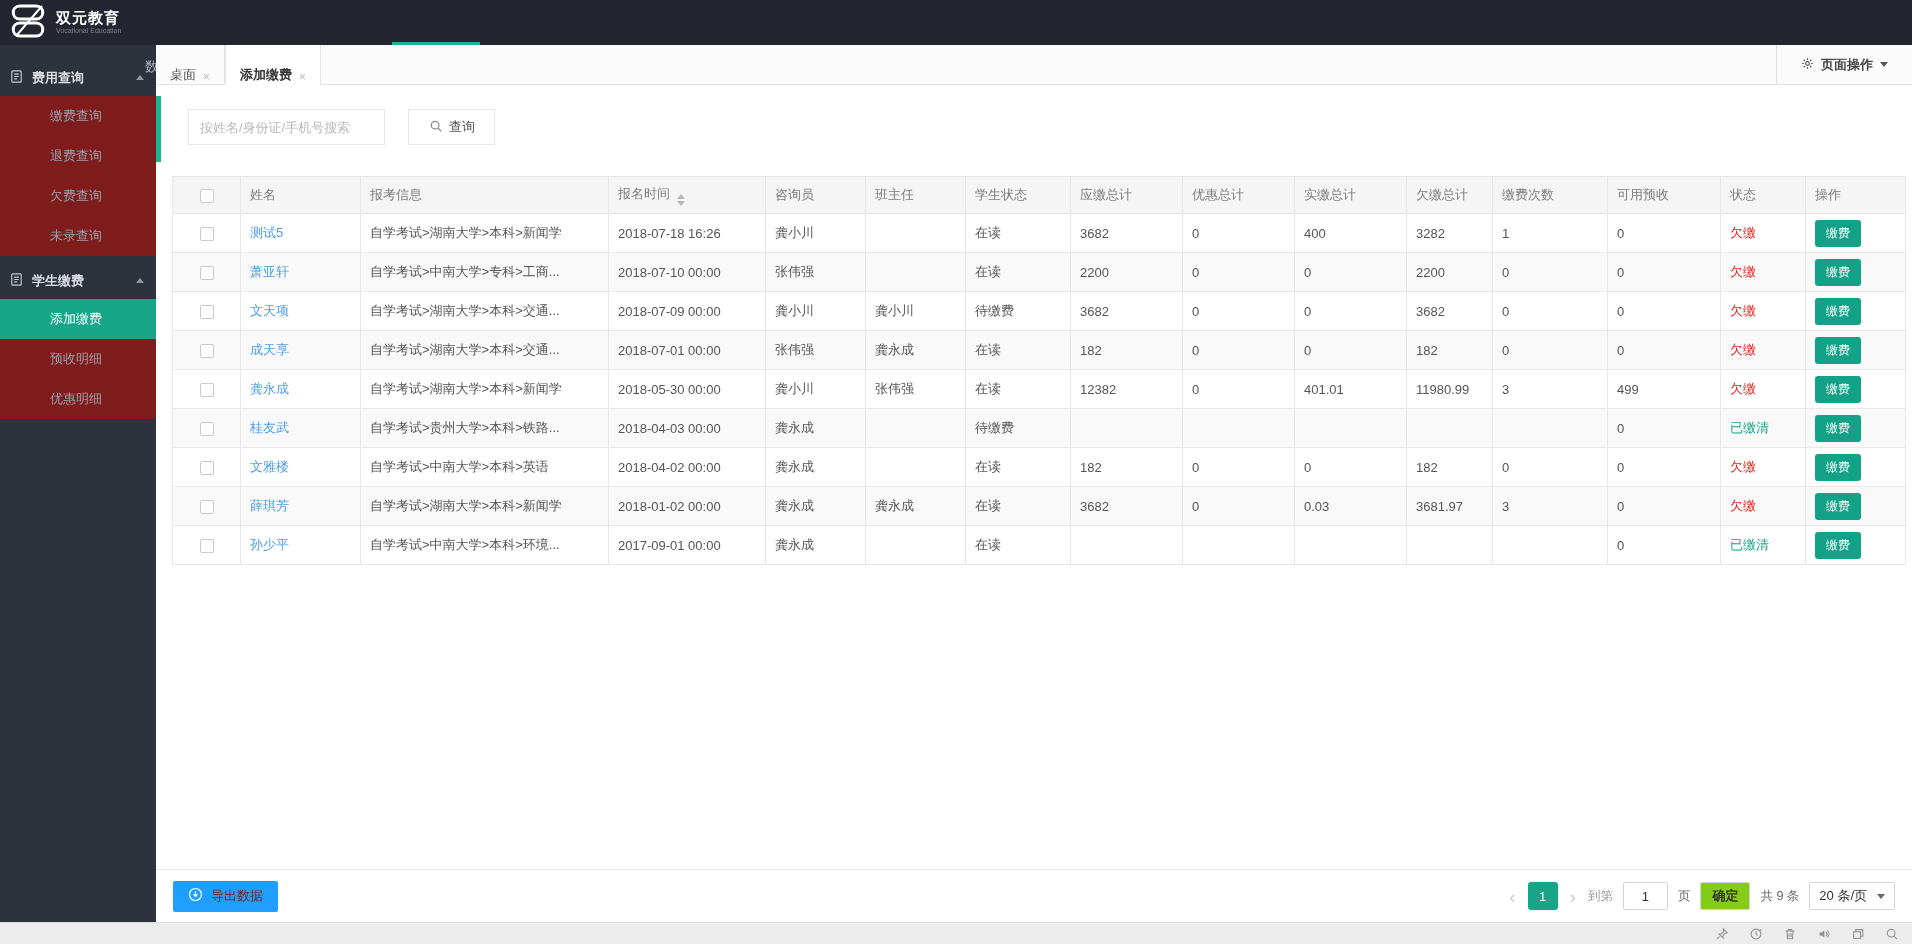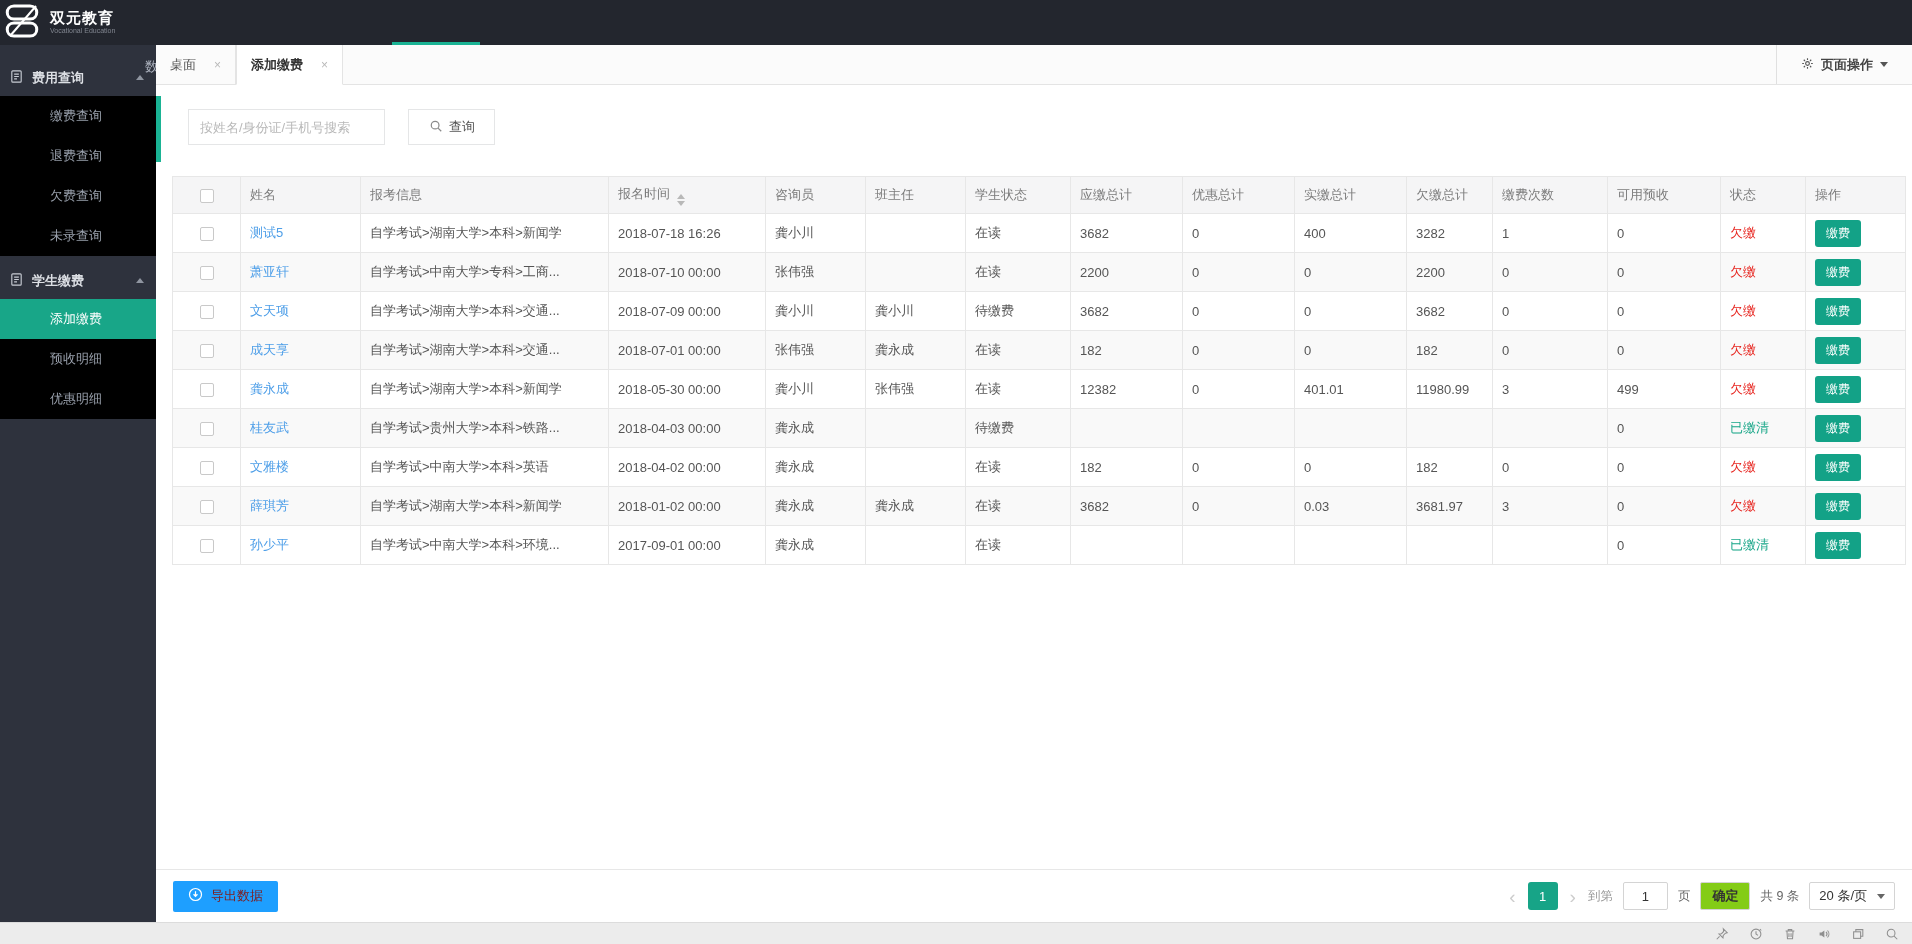--- a/index.html
+++ b/index.html
@@ -4,21 +4,21 @@
 <style>
   * { margin:0; padding:0; box-sizing:border-box; }
   body { font-family:"Liberation Sans","DejaVu Sans",sans-serif; background:#d0d0d0; }
   .screen { width:1912px; height:944px; position:relative; background:#fff; overflow:hidden;
             font-family:"Liberation Sans","DejaVu Sans",sans-serif; cursor:default;
             --teal:#1ab394; --active-item:#18a688; --pay:#13a287; --export:#1e9fff;
             --link:#4d9ee8; --red:#e7231d; --paid:#18a688; --dot:#ff5a2c; --pgactive:#17a487; }
 
   
   .topnav { height:45px; background:#23262e; display:flex; align-items:stretch; color:#aab0bc; }
-  .brand { width:128px; display:flex; align-items:center; gap:4px; }
+  .brand { width:128px; display:flex; align-items:center; padding-left:6px; gap:4px; }
   .brand-text { display:flex; flex-direction:column; line-height:1.1; }
   .brand-name { color:#fff; font-size:15px; font-weight:bold; letter-spacing:1px; white-space:nowrap; }
   .brand-sub { color:#80858f; font-size:7px; white-space:nowrap; }
   .nav-menu { display:flex; align-items:stretch;margin-top:44px; }
   .nav-item { padding:0 17px; line-height:45px; font-size:13.5px; position:relative; cursor:pointer; white-space:nowrap; }
   .nav-item.active { color:#fff; font-weight:bold; }
   .nav-item.active::after { content:""; position:absolute; left:0; right:0; bottom:0; height:3px; background:var(--teal); }
   .nav-right { margin-left:auto; display:flex; align-items:center; gap:30px; padding-right:24px; }
   .nav-user { display:flex; align-items:center; gap:7px; color:#c7ccd6; font-size:13.5px; cursor:pointer; }
   .caret-down { width:0; height:0; border-left:4px solid transparent; border-right:4px solid transparent; border-top:5px solid #cfd2d8; }
@@ -27,28 +27,28 @@
   .icon-btn { display:flex; align-items:center; cursor:pointer; }
 
   
   .body-row { display:flex; height:877px; }
 
   
   .sidebar { width:156px; background:#2e323d; padding-top:8px; flex-shrink:0; }
   .sb-group-header { height:37px; display:flex; align-items:center; gap:8px; padding:0 12px 0 9px;
                      color:#dcdfe4; font-size:13px; font-weight:bold; cursor:pointer; margin-top:6px; }
   .sb-arrow-up { margin-left:auto; width:0; height:0; border-left:4.5px solid transparent; border-right:4.5px solid transparent; border-bottom:5px solid #8f95a0; }
-  .sb-items { background:#000000; }
+  .sb-items { background:#7f1d1d; }
   .sb-item { height:40px; line-height:40px; padding-left:50px; color:#99a0ac; font-size:13px; cursor:pointer; }
   .sb-item.active { background:var(--active-item); color:#fff; }
 
   
   .main { flex:1; background:#fff; display:flex; flex-direction:column; position:relative; min-width:0; }
   .tabbar { height:40px; background:#fbfbfb; border-bottom:1px solid #e4e4e4; display:flex; align-items:stretch; flex-shrink:0; }
-  .tab { padding:0 14px; font-size:13px; color:#555; border-right:1px solid #e4e4e4; display:flex; align-items:center; gap:18px; cursor:pointer; }
+  .tab { padding:0 14px; font-size:13px; color:#555; border-right:1px solid #e4e4e4; display:flex; align-items:flex-end; gap:7px; cursor:pointer; }
   .tab.active { background:#fff; color:#333; font-weight:bold; margin-bottom:-1px; border-bottom:1px solid #fff; border-left:1px solid #e4e4e4; }
   .tab-close { color:#b9b9b9; font-size:12px; font-weight:normal; cursor:pointer; }
   .page-ops { margin-left:auto; border-left:1px solid #e0e0e0; display:flex; align-items:center; gap:7px; padding:0 24px; color:#444; font-size:13px; font-weight:bold; cursor:pointer; }
 
   .content { flex:1; position:relative; overflow:hidden; }
 
   
   .search-section { margin-top:11px; padding:13px 0 17px 32px; position:relative; }
   .search-section::before { content:""; position:absolute; left:0; top:0; bottom:0; width:5px; background:var(--teal); }
   .search-input { width:197px; height:36px; border:1px solid #e5e6e7; padding:0 11px; font-size:13px; color:#333; outline:none; vertical-align:middle; }

